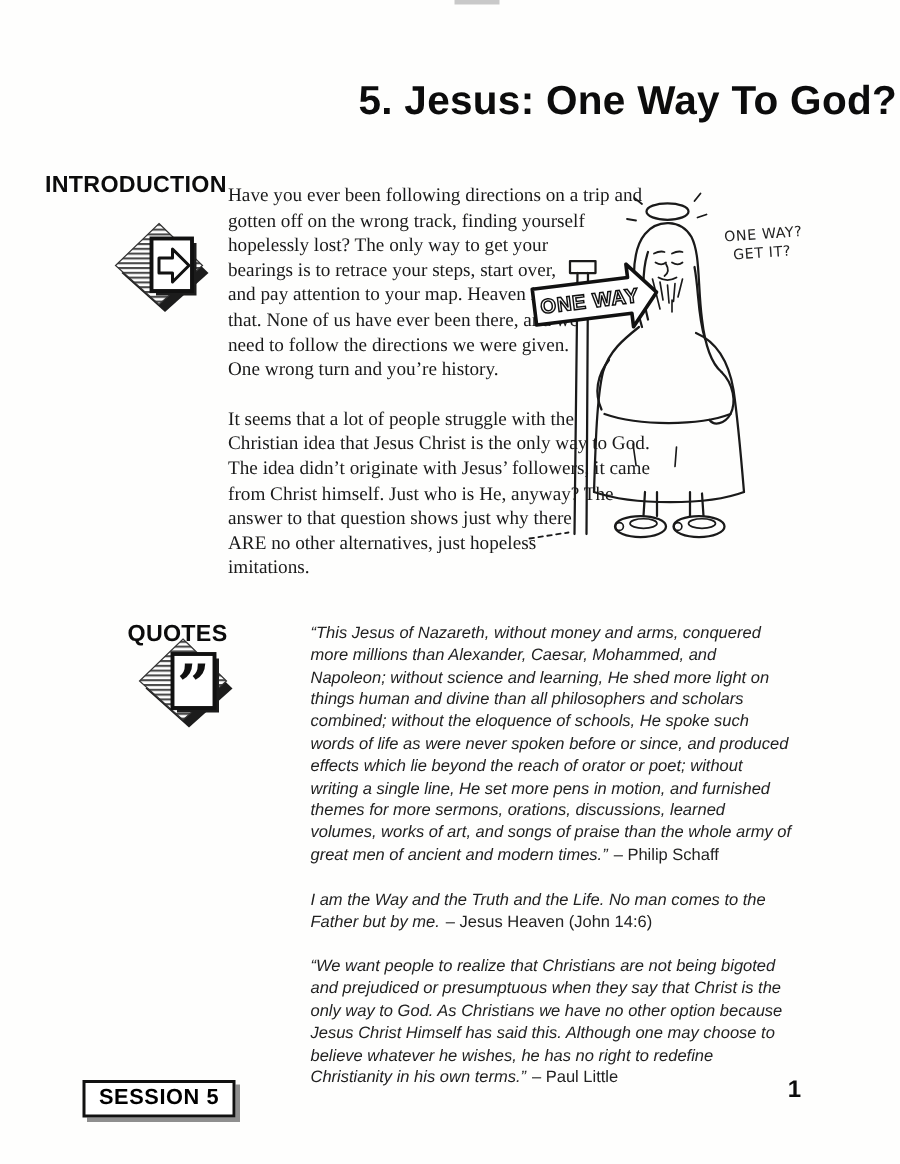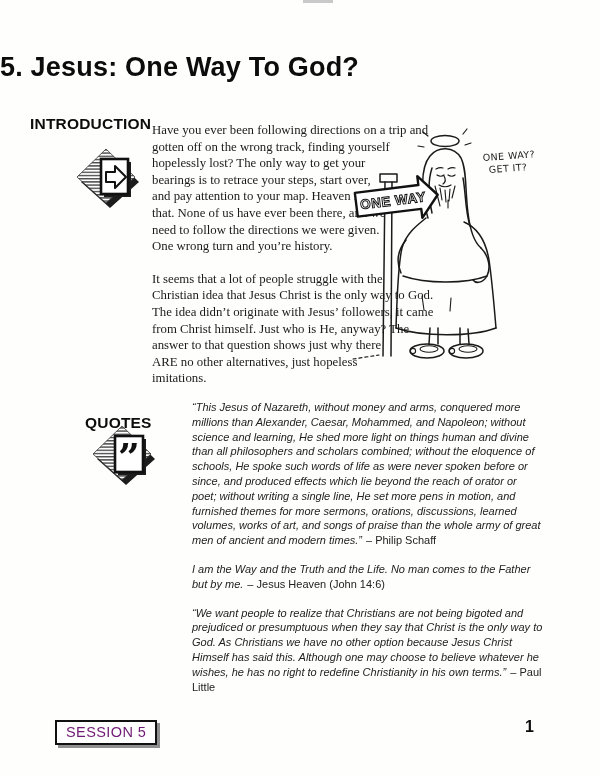--- a/index.html
+++ b/index.html
@@ -2,21 +2,21 @@
 <html><head>
 <meta charset="utf-8">
 <style>
   html,body{margin:0;padding:0;background:#ffffff;}
   .page{
     position:relative;width:600px;height:776px;background:#fefefd;overflow:hidden;
     font-family:"Liberation Sans",sans-serif;color:#111;
   }
   .scan-artifact{position:absolute;left:303px;top:0;width:30px;height:3px;background:#c9c9c9;}
   .title{
-    position:absolute;left:0;right:16px;top:52px;margin:0;text-align:left;
+    position:absolute;left:0;right:2px;top:52px;margin:0;text-align:right;
     font-size:27px;font-weight:bold;letter-spacing:0.2px;color:#0c0c0c;
   }
   .section-heading{
     position:absolute;font-size:15.5px;font-weight:bold;letter-spacing:0.2px;color:#0c0c0c;
   }
   .intro-heading{left:30px;top:115px;}
   .quotes-heading{left:85px;top:414px;}
   .intro-icon{position:absolute;left:70px;top:146px;}
   .quotes-icon{position:absolute;left:86px;top:424px;}
   .intro-text{
@@ -28,27 +28,27 @@
   .sp{float:right;}
   .spA{width:1px;height:34px;}
   .spB{width:62px;height:116px;clear:right;}
   .spC{width:1px;height:66px;clear:right;}
   .spD{width:62px;height:92px;clear:right;}
   .illustration{position:absolute;left:350px;top:118px;}
   .quotes-text{
     position:absolute;left:192px;top:400px;width:352px;
     font-size:11px;line-height:14.8px;color:#222;
   }
-  .quote{margin:0;font-style:italic;}
+  .quote{margin:15px;font-style:italic;}
   .quote + .quote{margin-top:14px;}
   .q-attr{font-style:normal;margin-left:4px;}
   .session-badge{
     position:absolute;left:55px;top:720px;display:inline-block;background:#fff;
     border:2.5px solid #111;box-shadow:3px 3px 0 #8f8f8f;
-    padding:2px 9px 3px;font-weight:normal;font-size:14.5px;letter-spacing:0.4px;color:#701a75;
+    padding:2px 9px 3px;font-weight:bold;font-size:14.5px;letter-spacing:0.4px;color:#000000;
   }
   .page-number{position:absolute;right:66px;top:718px;font-weight:bold;font-size:16px;color:#0c0c0c;}
 </style>
 </head>
 <body>
 
 <div class="page">
 
   <div class="scan-artifact"></div>
 

